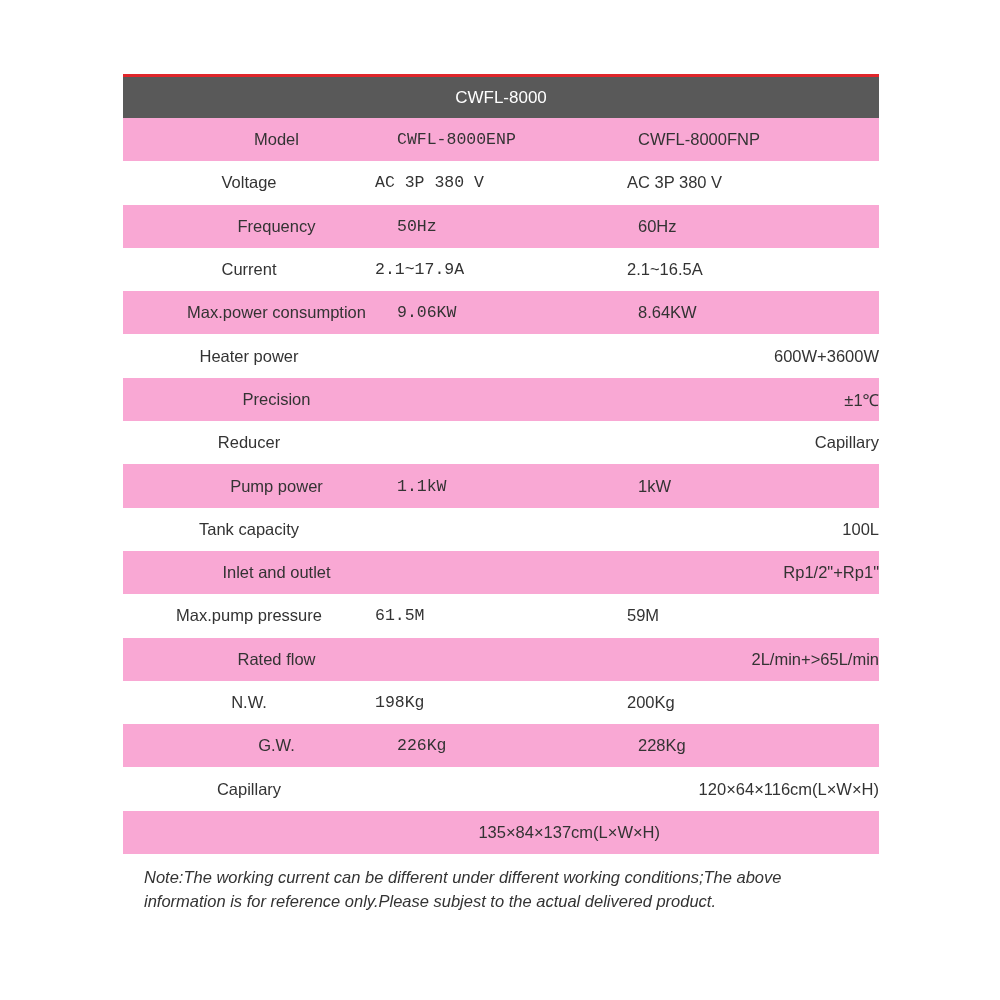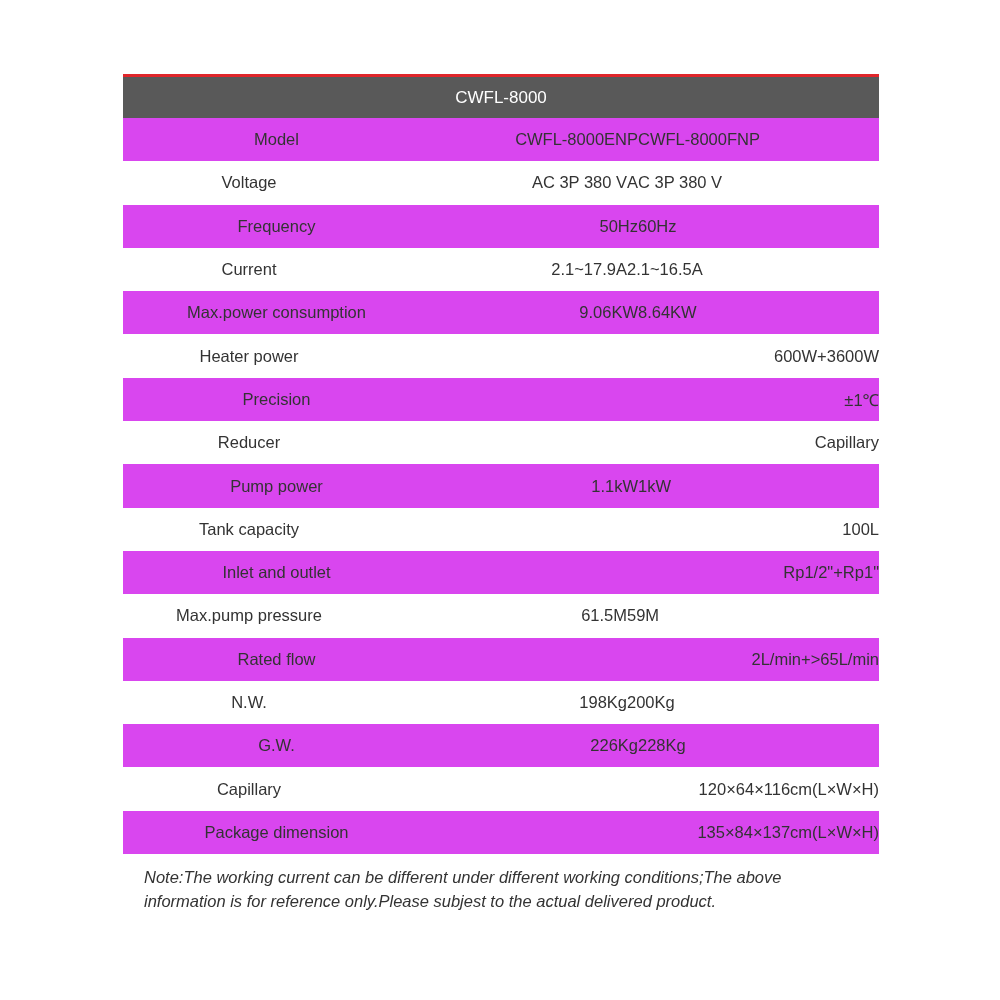--- a/index.html
+++ b/index.html
@@ -1,23 +1,23 @@
 <!DOCTYPE html>
 <html><head>
 <meta charset="utf-8">
 <style>
   html, body { margin:0; padding:0; background:#ffffff; }
   body { width:1000px; height:1000px; position:relative; font-family:"Liberation Sans", sans-serif; color:#333; }
   .table { position:absolute; left:123px; top:74px; width:756px; }
   .redline { height:3px; background:#e0262b; }
   .header { height:41px; background:#595959; color:#fff; font-size:17px; display:flex; align-items:center; justify-content:center; }
   .row { height:43.3px; display:flex; align-items:center; font-size:16.5px; color:#333; }
-  .row.gray { background:#d946ef;padding-left:33px; }
+  .row.gray { background:#f9a8d4;padding-left:33px; }
   .c0 { width:252px; text-align:center; }
-  .c1 { width:252px; text-align:right; }
+  .c1 { width:252px; text-align:left;font-family:Liberation Mono, monospace; }
   .c2 { width:252px; text-align:left; }
   .span { width:504px; text-align:right; }
   .note { position:absolute; left:144px; top:865px; width:720px; font-size:16.5px; line-height:24px; color:#333;font-style:italic; }
 </style>
 </head>
 <body>
 
 <div class="table">
   <div class="redline"></div>
   <div class="header">CWFL-8000</div>
@@ -89,18 +89,17 @@
       <div class="row gray">
         <div class="c0">G.W.</div>
         <div class="c1">226Kg</div>
         <div class="c2">228Kg</div>
       </div>
       <div class="row">
         <div class="c0">Capillary</div>
         <div class="span">120×64×116cm(L×W×H)</div>
       </div>
       <div class="row gray">
-        <div class="c0">Package dimension</div>
         <div class="span">135×84×137cm(L×W×H)</div>
       </div>
     </div>
 </div>
 <div class="note">Note:The working current can be different under different working conditions;The above information is for reference only.Please subjest to the actual delivered product.</div>
 
 </body></html>

